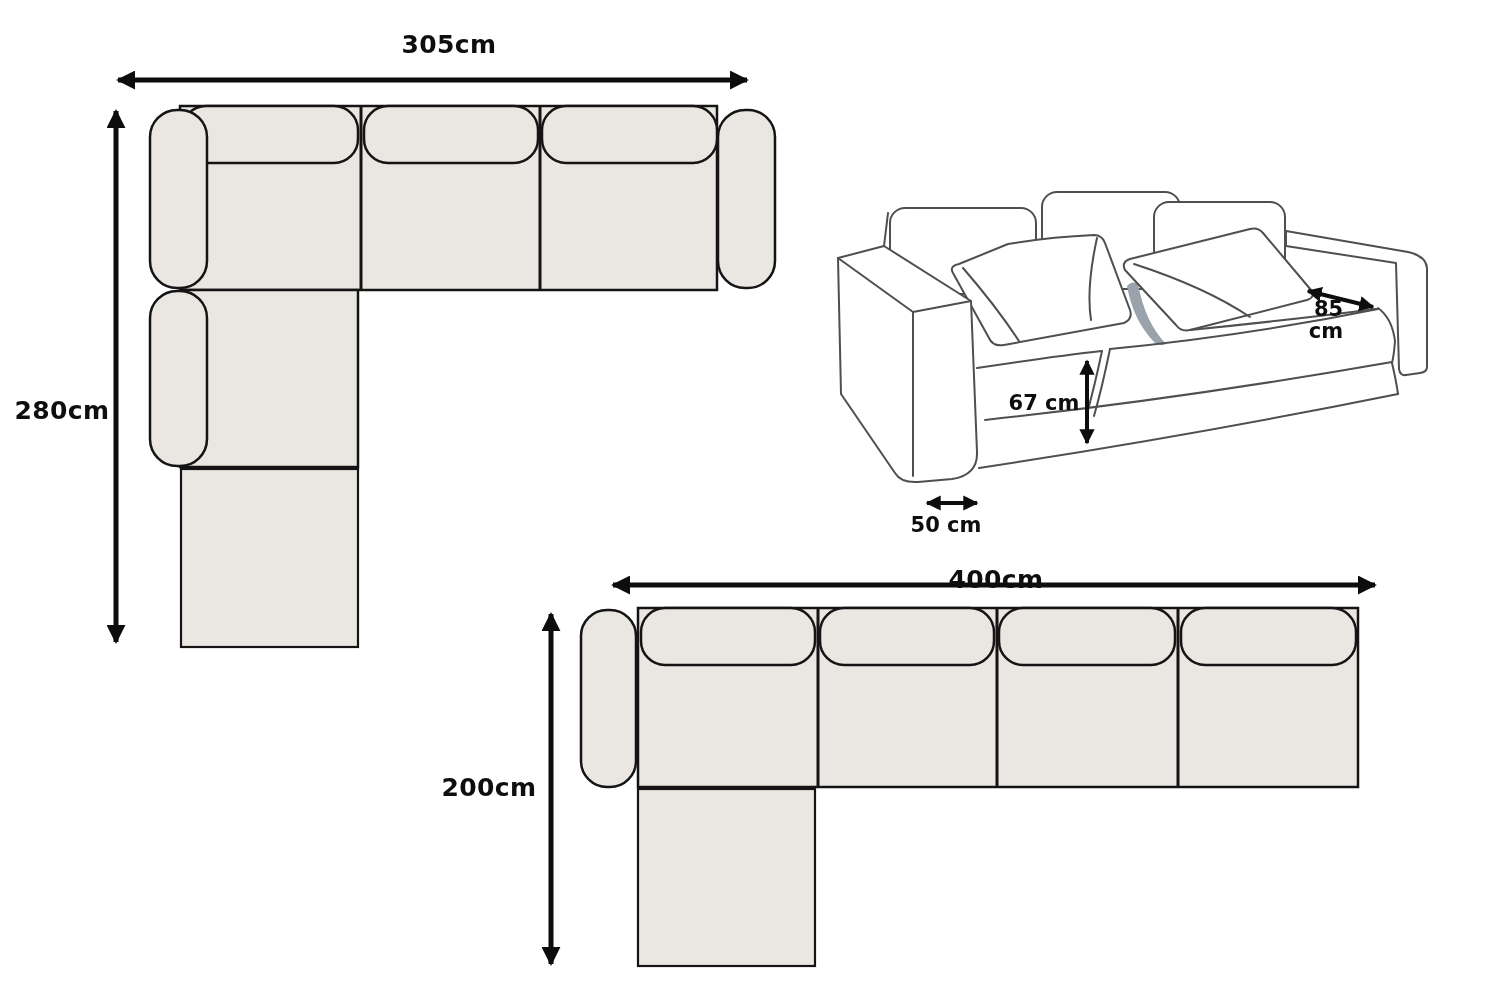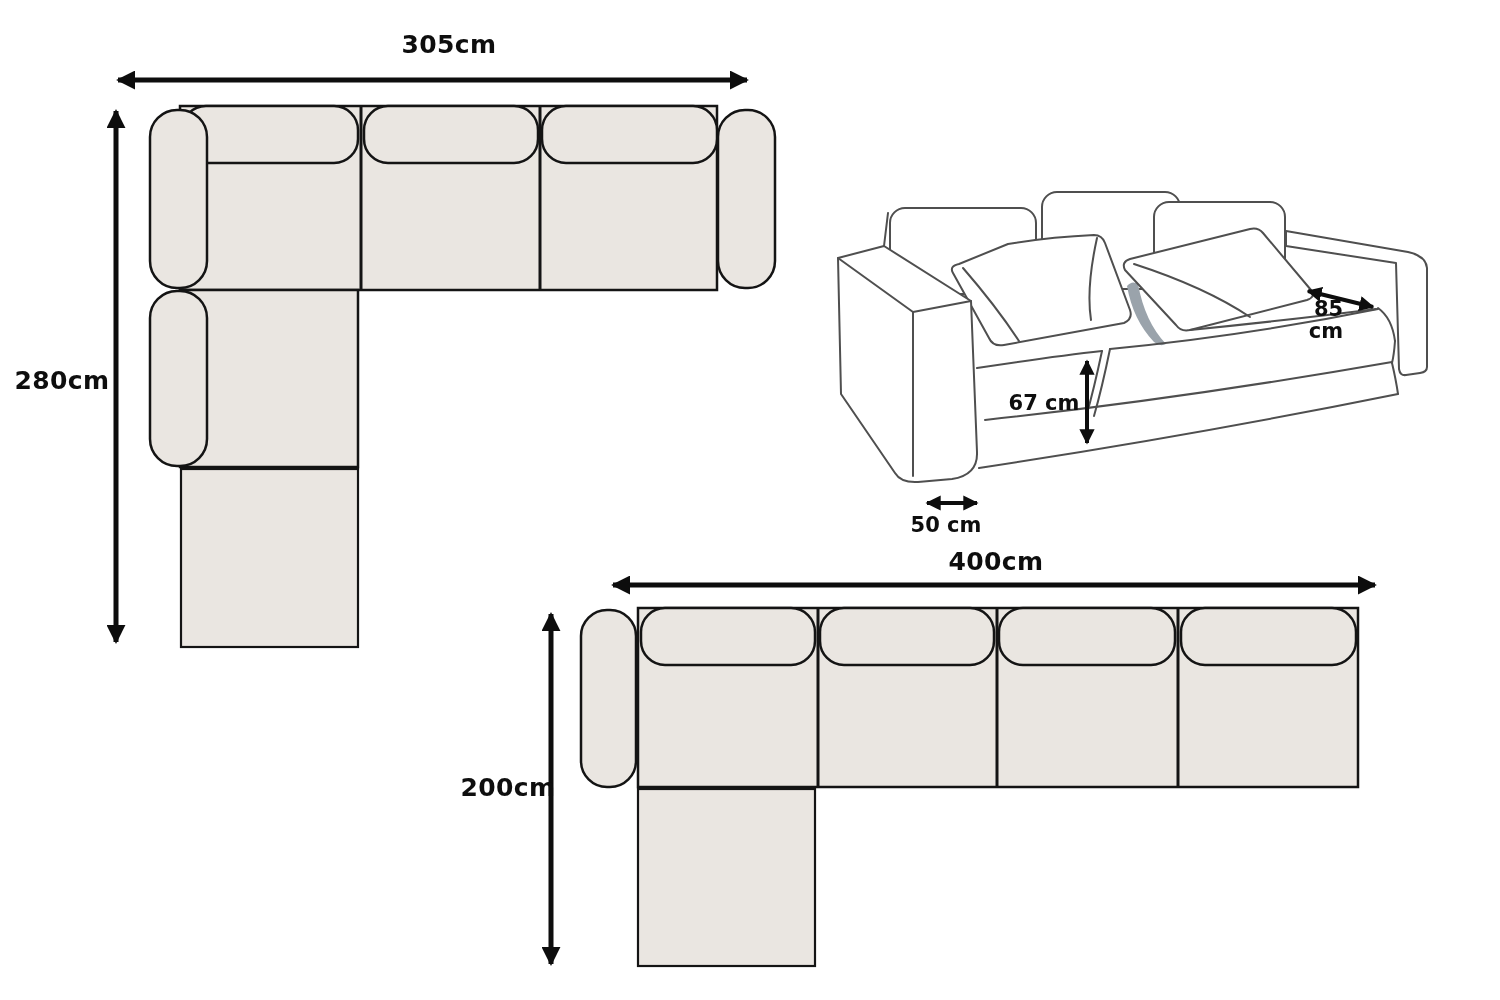--- a/index.html
+++ b/index.html
@@ -94,25 +94,25 @@
       <line x1="613" y1="585" x2="1375" y2="585" stroke-width="5" marker-start="url(#arr)" marker-end="url(#arr)"></line>
       <line x1="551" y1="614" x2="551" y2="964" stroke-width="5" marker-start="url(#arr)" marker-end="url(#arr)"></line>
       <line x1="1087" y1="361" x2="1087" y2="443" stroke-width="4" marker-start="url(#arr)" marker-end="url(#arr)"></line>
       <line x1="927" y1="503" x2="977" y2="503" stroke-width="4" marker-start="url(#arr)" marker-end="url(#arr)"></line>
       <line x1="1308" y1="291" x2="1373" y2="307" stroke-width="4" marker-start="url(#arr)" marker-end="url(#arr)"></line>
     </g>
   </svg>
 
   <div class="lbl lbl-big" style="left:449px;top:44px">305cm</div>
 
-  <div class="lbl lbl-big" style="left:62px;top:380px">280cm</div>
+  <div class="lbl lbl-big" style="left:62px;top:410px">280cm</div>
 
-  <div class="lbl lbl-big" style="left:996px;top:561px">400cm</div>
+  <div class="lbl lbl-big" style="left:996px;top:579px">400cm</div>
 
-  <div class="lbl lbl-big" style="left:508px;top:787px">200cm</div>
+  <div class="lbl lbl-big" style="left:489px;top:787px">200cm</div>
 
   <div class="lbl lbl-small lbl-stack" style="left:1294px;top:320px">
     <div>85</div>
     <div>cm</div>
   </div>
 
   <div class="lbl lbl-small" style="left:1044px;top:403px">67 cm</div>
 
   <div class="lbl lbl-small" style="left:946px;top:525px">50 cm</div>
 </div>

